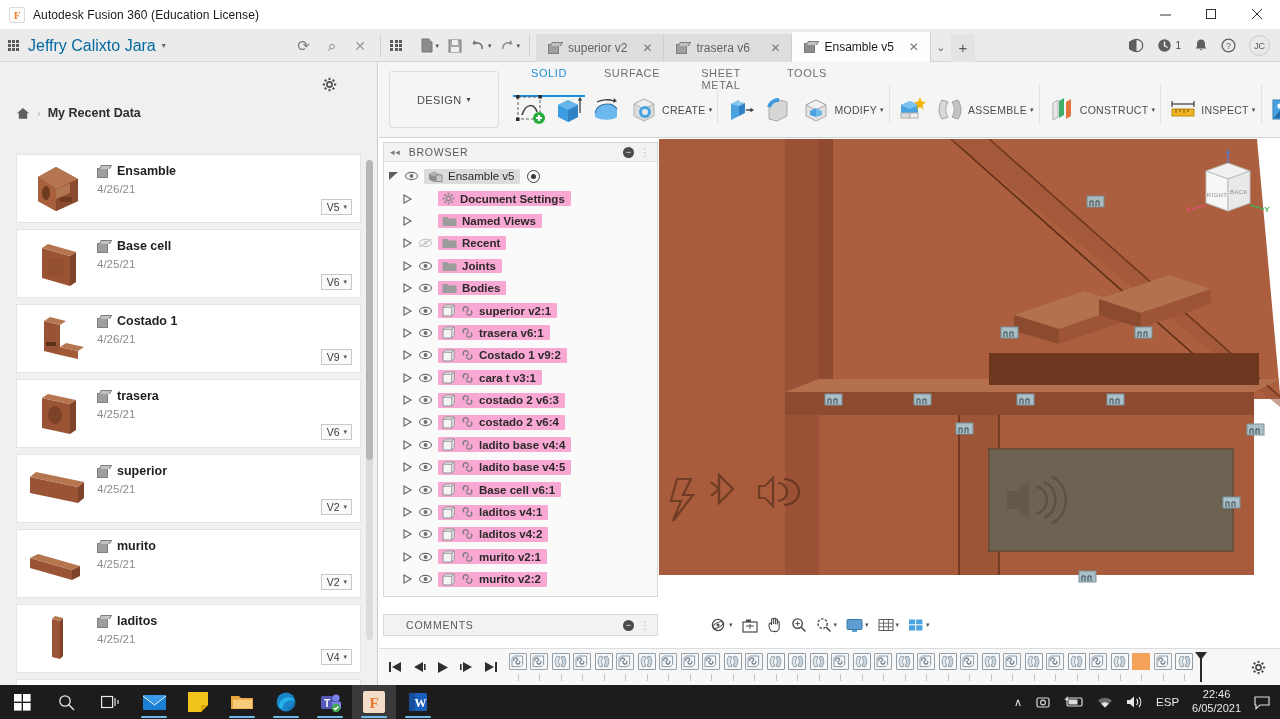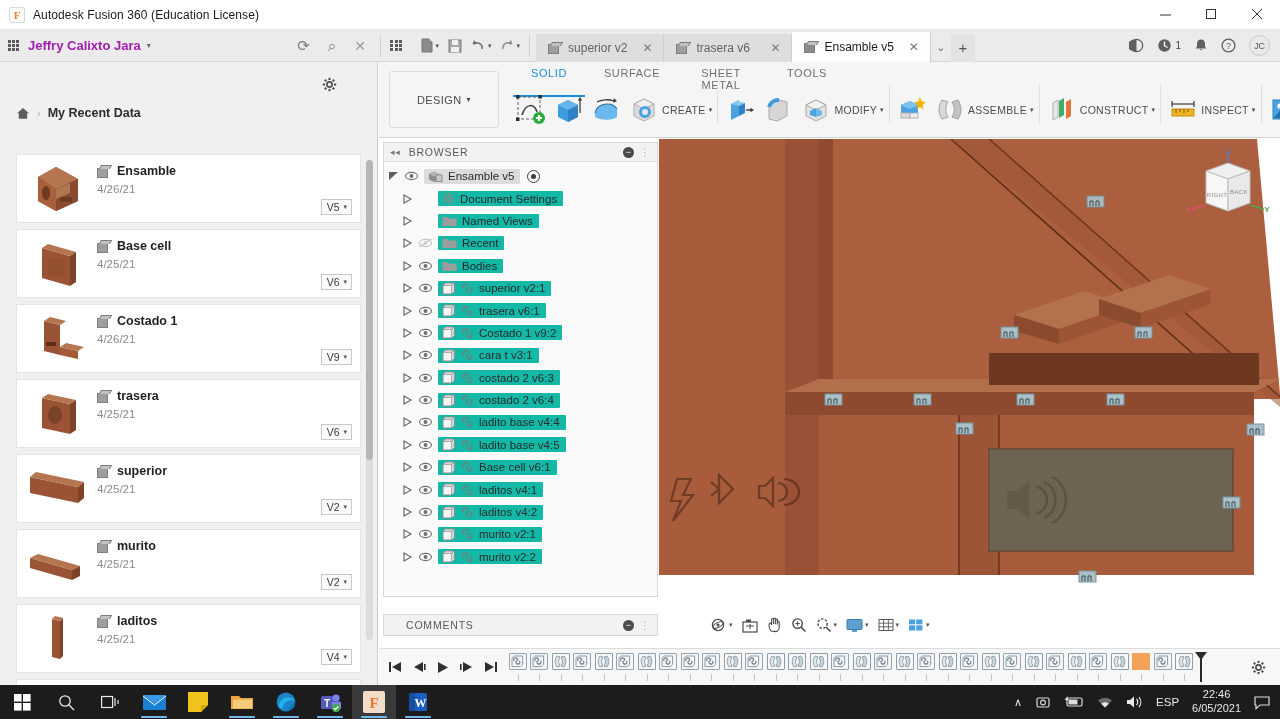--- a/index.html
+++ b/index.html
@@ -36,21 +36,21 @@
   
   .appbar {
     position: absolute; top: 30px; left: 0; width: 1280px; height: 32px;
     background: #ebebeb; display: flex; align-items: center;
     border-bottom: 1px solid #d6d6d6;
   }
   .ab-left { display: flex; align-items: center; width: 380px; height: 32px; padding-left: 8px; }
   .grid-icon { display: grid; grid-template-columns: repeat(3, 3px); grid-gap: 1px; margin-right: 9px; }
   .grid-icon i { width: 3px; height: 3px; background: #5a5a5a; display: block; }
   .grid-icon i:nth-child(n+7) { height: 3px; }
-  .ab-user { font-size: 13px; color: #a21caf; font-weight: bold; }
+  .ab-user { font-size: 16px; color: #0369a1; }
   .caret { font-size: 8px; color: #666; margin-left: 6px; }
 
   
   .ab-div { width: 1px; height: 22px; background: #d0d0d0; }
 
   
   .qat { display: flex; align-items: center; gap: 2px; padding: 0 6px; height: 32px; }
   .qat-btn {
     height: 24px; min-width: 22px; display: flex; align-items: center;
     justify-content: center; color: #555; font-size: 13px; padding: 0 3px;
@@ -168,21 +168,21 @@
             color: #fff; font-size: 9px; display: flex; align-items: center;
             justify-content: center; line-height: 1; }
   .br-tree { padding: 3px 0 0 0; }
   .br-row {
     height: 22.4px; display: flex; align-items: center; gap: 4px;
     padding-left: 4px; font-size: 11.5px; color: #2a2a2a; white-space: nowrap;
   }
   .br-row .arrow { width: 13px; text-align: center; color: #6b6b6b; font-size: 9px; }
   .br-row .eye { width: 15px; text-align: center; color: #6f6f6f; font-size: 10px; }
   .br-row .eye.off { color: #bdbdbd; }
-  .br-row .lbl { background: #14b8a6; padding: 1px 6px 1px 4px; border-radius: 1px; }
+  .br-row .lbl { background: #f9a8d4; padding: 1px 6px 1px 4px; border-radius: 1px; font-weight: bold; }
   .br-row.root .lbl { background: #dcdcdc; font-weight: normal; }
   .gear-ic { color: #8a8a8a; font-size: 12px; }
   .link-ic { color: #7a7a7a; font-size: 11px; transform: rotate(-10deg); }
   .target-ic { width: 13px; height: 13px; border-radius: 50%; border: 1.4px solid #3c3c3c;
                position: relative; margin-left: 3px; }
   .target-ic::after { content:''; position:absolute; left:3px; top:3px; width:5px; height:5px;
                border-radius:50%; background:#3c3c3c; }
 
   
   .comments {
@@ -1042,20 +1042,41 @@
               <line x1="0.5" y1="9" x2="12.5" y2="1" stroke="#c4c4c4" stroke-width="1.1"></line>
             </svg>
           </span>
           <span class="lbl" style="display: flex; align-items: center; gap: 5px;">
             <span>
               <svg width="15" height="12">
                 <path d="M0.5 2 h5 l1.4 1.6 h7.6 v7.4 h-14 z" fill="#9c9c9c"></path>
               </svg>
             </span>
             <span>Recent</span>
+          </span>
+        </div>
+        <div class="br-row" style="padding-left: 18px;">
+          <span class="arrow">
+            <svg width="11" height="10">
+              <polygon points="2,1 9,5 2,9" fill="none" stroke="#6b6b6b" stroke-width="1.2"></polygon>
+            </svg>
+          </span>
+          <span class="eye">
+            <svg width="13" height="10">
+              <ellipse cx="6.5" cy="5" rx="6" ry="3.6" fill="none" stroke="#6f6f6f" stroke-width="1.1"></ellipse>
+              <circle cx="6.5" cy="5" r="1.9" fill="#6f6f6f"></circle>
+            </svg>
+          </span>
+          <span class="lbl" style="display: flex; align-items: center; gap: 5px;">
+            <span>
+              <svg width="15" height="12">
+                <path d="M0.5 2 h5 l1.4 1.6 h7.6 v7.4 h-14 z" fill="#9c9c9c"></path>
+              </svg>
+            </span>
+            <span>Joints</span>
           </span>
         </div>
         <div class="br-row" style="padding-left: 18px;">
           <span class="arrow">
             <svg width="11" height="10">
               <polygon points="2,1 9,5 2,9" fill="none" stroke="#6b6b6b" stroke-width="1.2"></polygon>
             </svg>
           </span>
           <span class="eye">
             <svg width="13" height="10">

